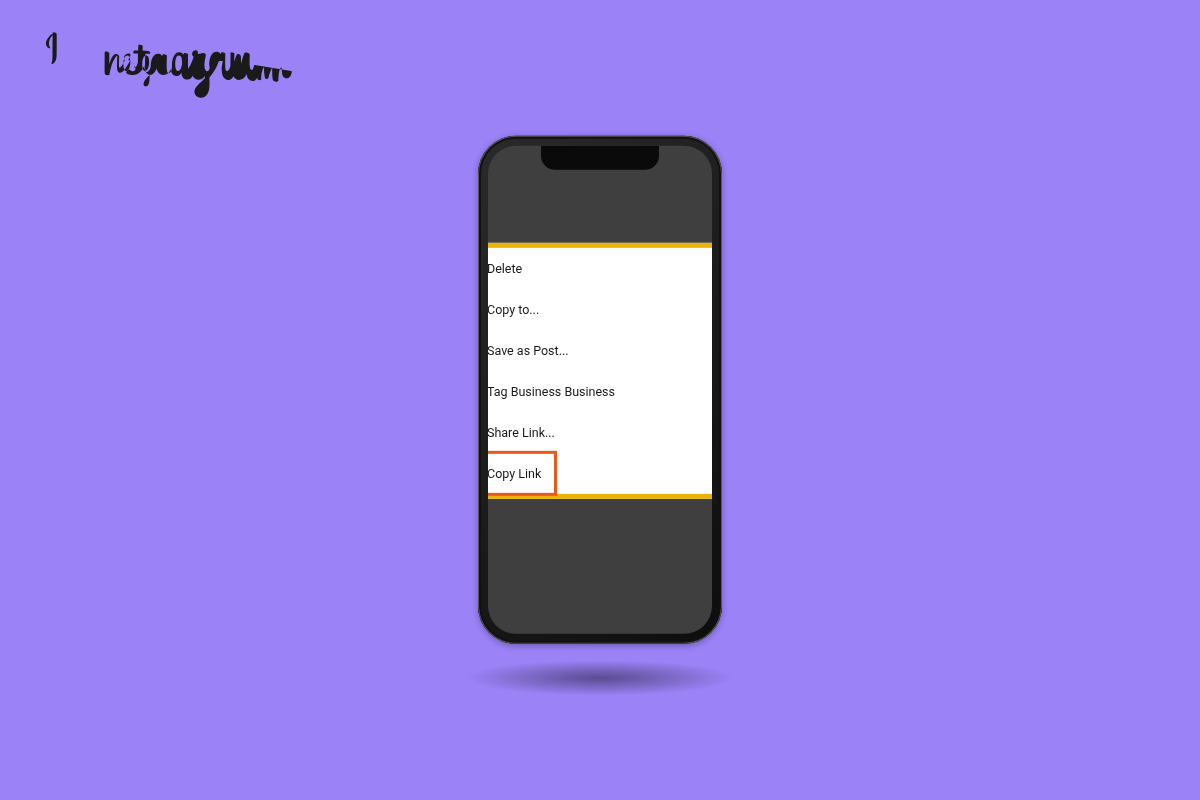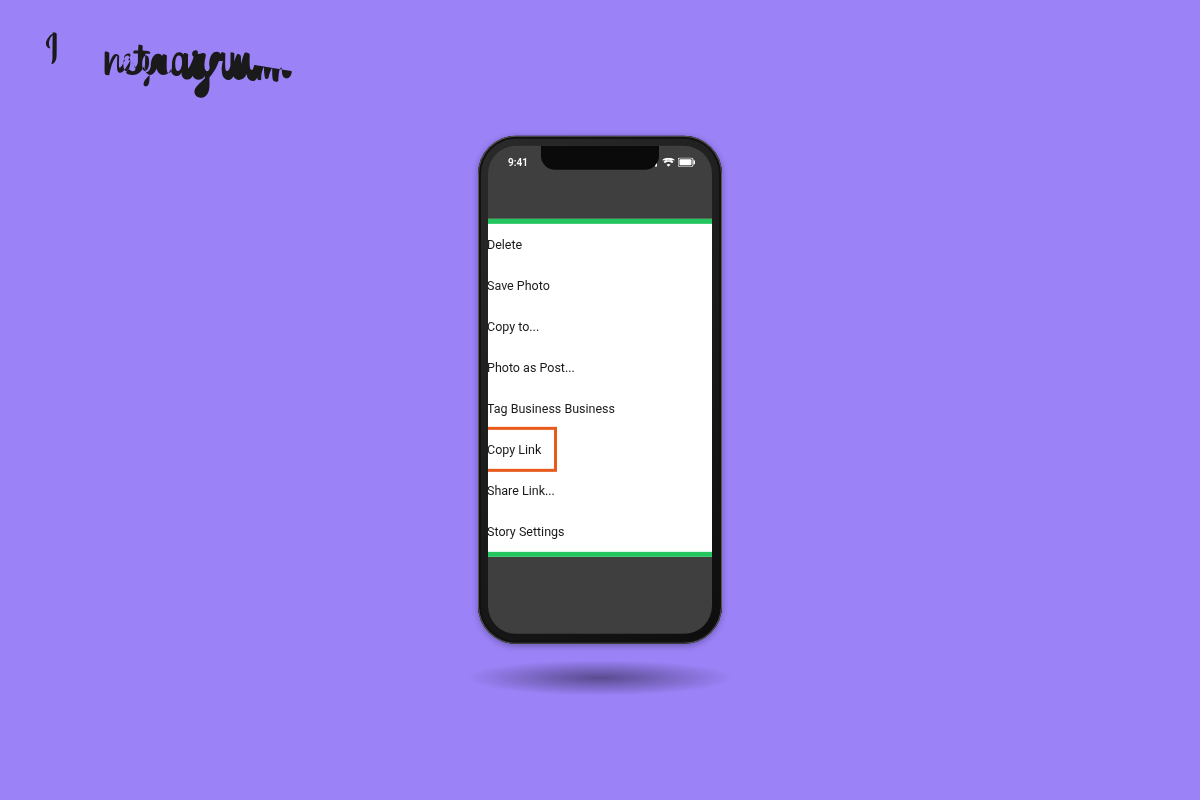--- a/index.html
+++ b/index.html
@@ -107,25 +107,25 @@
       gap: 3px;
       padding-right: 2px;
     }
     
     .signal-icon, .wifi-icon, .battery-icon {
       display: inline-flex;
     }
     
     .menu-popup {
       position: absolute;
-      top: 73px;
+      top: 97px;
       left: -20px;
       width: 284px;
       background: #fff;
-      border: 5px solid #22c55e;
+      border: 5px solid #eab308;
       z-index: 20;
     }
     
     .menu-item {
       padding: 13px 14px;
       font-size: 12.5px;
       color: #1a1a1a;
       cursor: pointer;
       position: relative;
       font-weight: 400;
@@ -155,65 +155,37 @@
   </svg>
 </div>
 
 <div class="phone-wrapper">
   <div class="shadow"></div>
 
   <div class="phone">
     <div class="phone-inner">
       <div class="notch"></div>
 
-      <div class="status-bar">
-        <div class="status-time">9:41</div>
-        <div class="status-icons">
-          <span class="signal-icon">
-            <svg width="14" height="9" viewBox="0 0 14 9">
-                <path fill="#fff" d="M0 7h2v2H0zM3.3 5h2v4h-2zM6.6 3h2v6h-2zM10 0h2v9h-2z"></path>
-              </svg>
-          </span>
-          <span class="wifi-icon">
-            <svg width="13" height="9" viewBox="0 0 13 9">
-                <path fill="#fff" d="M6.5 9L8.5 7C7.9 6.4 7.2 6.1 6.5 6.1S5.1 6.4 4.5 7L6.5 9zM3 5.5C4 4.5 5.2 4 6.5 4S9 4.5 10 5.5L11.5 4C10.1 2.6 8.4 1.9 6.5 1.9S2.9 2.6 1.5 4L3 5.5zM0 2.5C1.8.7 4.1 0 6.5 0S11.2.7 13 2.5L13 2.5 13 2.5z"></path>
-              </svg>
-          </span>
-          <span class="battery-icon">
-            <svg width="18" height="9" viewBox="0 0 18 9">
-                <rect x="0" y="0" width="15" height="9" rx="2" fill="none" stroke="#fff" stroke-width="1"></rect>
-                <rect x="1.5" y="1.5" width="12" height="6" rx="1" fill="#fff"></rect>
-                <rect x="15.5" y="2.5" width="1.5" height="4" rx="0.7" fill="#fff"></rect>
-              </svg>
-          </span>
-        </div>
-      </div>
 
       <div class="menu-popup">
         <div class="menu-item">
           <span>Delete</span>
         </div>
         <div class="menu-item">
-          <span>Save Photo</span>
-        </div>
-        <div class="menu-item">
           <span>Copy to...</span>
         </div>
         <div class="menu-item">
-          <span>Photo as Post...</span>
+          <span>Save as Post...</span>
         </div>
         <div class="menu-item">
           <span>Tag Business Business</span>
         </div>
-        <div class="menu-item highlighted">
-          <span>Copy Link</span>
-        </div>
         <div class="menu-item">
           <span>Share Link...</span>
         </div>
-        <div class="menu-item">
-          <span>Story Settings</span>
+        <div class="menu-item highlighted">
+          <span>Copy Link</span>
         </div>
       </div>
 
     </div>
   </div>
 </div>
 
 </body></html>

